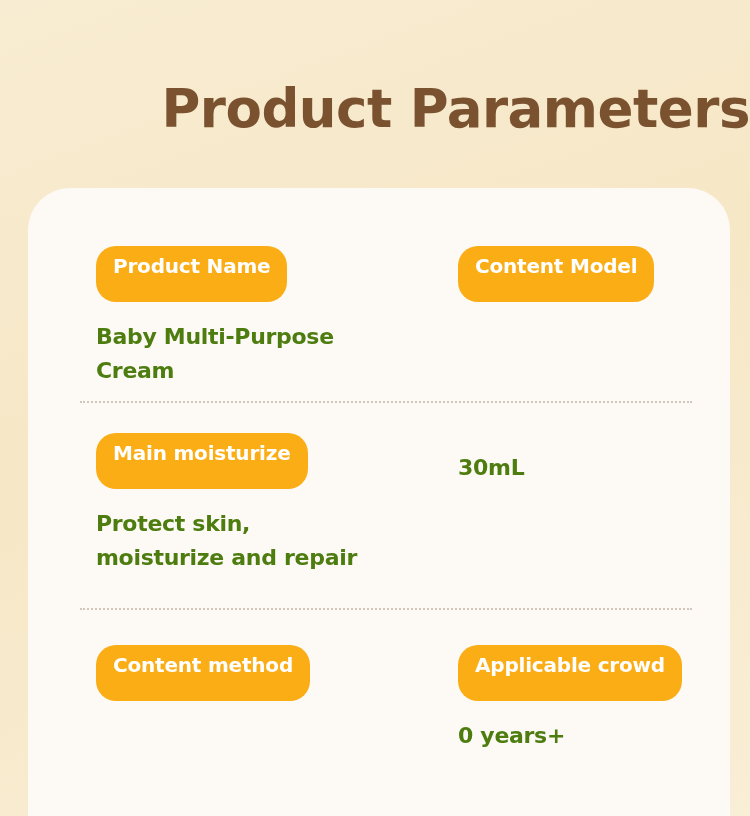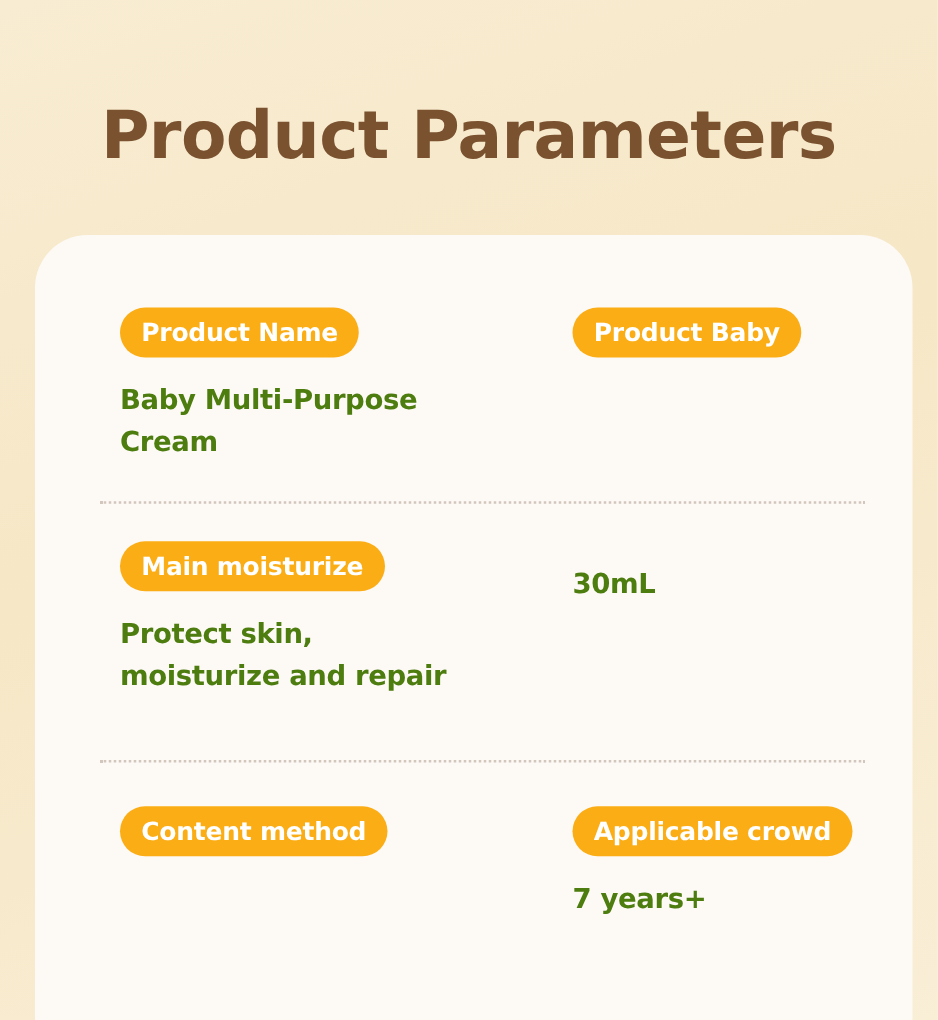--- a/index.html
+++ b/index.html
@@ -20,21 +20,21 @@
     height: 816px;
     background: linear-gradient(160deg, #f8ecd2 0%, #f6e7c6 45%, #f9eed6 100%);
     overflow: hidden;
   }
 
   .page-title {
     position: absolute;
     top: 73px;
     left: 0;
     width: 750px;
-    text-align: center;
+    text-align: right;
     font-size: 53px;
     line-height: 72px;
     font-weight: 700;
     letter-spacing: -0.5px;
     color: #7a5230;
     font-family: "DejaVu Sans", sans-serif;
   }
 
   .card {
     position: absolute;
@@ -62,21 +62,21 @@
   }
   .col-left  { left: 68px;  width: 330px; }
   .col-right { left: 430px; width: 250px; }
 
   .pill {
     display: inline-block;
     background: #fbad16;
     color: #ffffff;
     font-size: 20px;
     line-height: 40px;
-    height: 40px;
+    height: 56px;
     padding: 0 17px;
     border-radius: 20px;
     font-weight: 700;
     white-space: nowrap;
     font-family: "DejaVu Sans", sans-serif;
     letter-spacing: -0.2px;
   }
 
   .value {
     margin-top: 18px;
@@ -108,21 +108,21 @@
 
   <div class="card">
 
     <div class="row row-1">
       <div class="col col-left">
         <span class="pill">Product Name</span>
         <div class="value">Baby Multi-Purpose
 Cream</div>
       </div>
       <div class="col col-right">
-        <span class="pill">Product Baby</span>
+        <span class="pill">Content Model</span>
       </div>
     </div>
 
     <div class="divider divider-1"></div>
 
     <div class="row row-2">
       <div class="col col-left">
         <span class="pill">Main moisturize</span>
         <div class="value">Protect skin,
 moisturize and repair</div>
@@ -133,18 +133,18 @@
     </div>
 
     <div class="divider divider-2"></div>
 
     <div class="row row-3">
       <div class="col col-left">
         <span class="pill">Content method</span>
       </div>
       <div class="col col-right">
         <span class="pill">Applicable crowd</span>
-        <div class="value">7 years+</div>
+        <div class="value">0 years+</div>
       </div>
     </div>
 
   </div>
 </div>
 
 </body></html>

